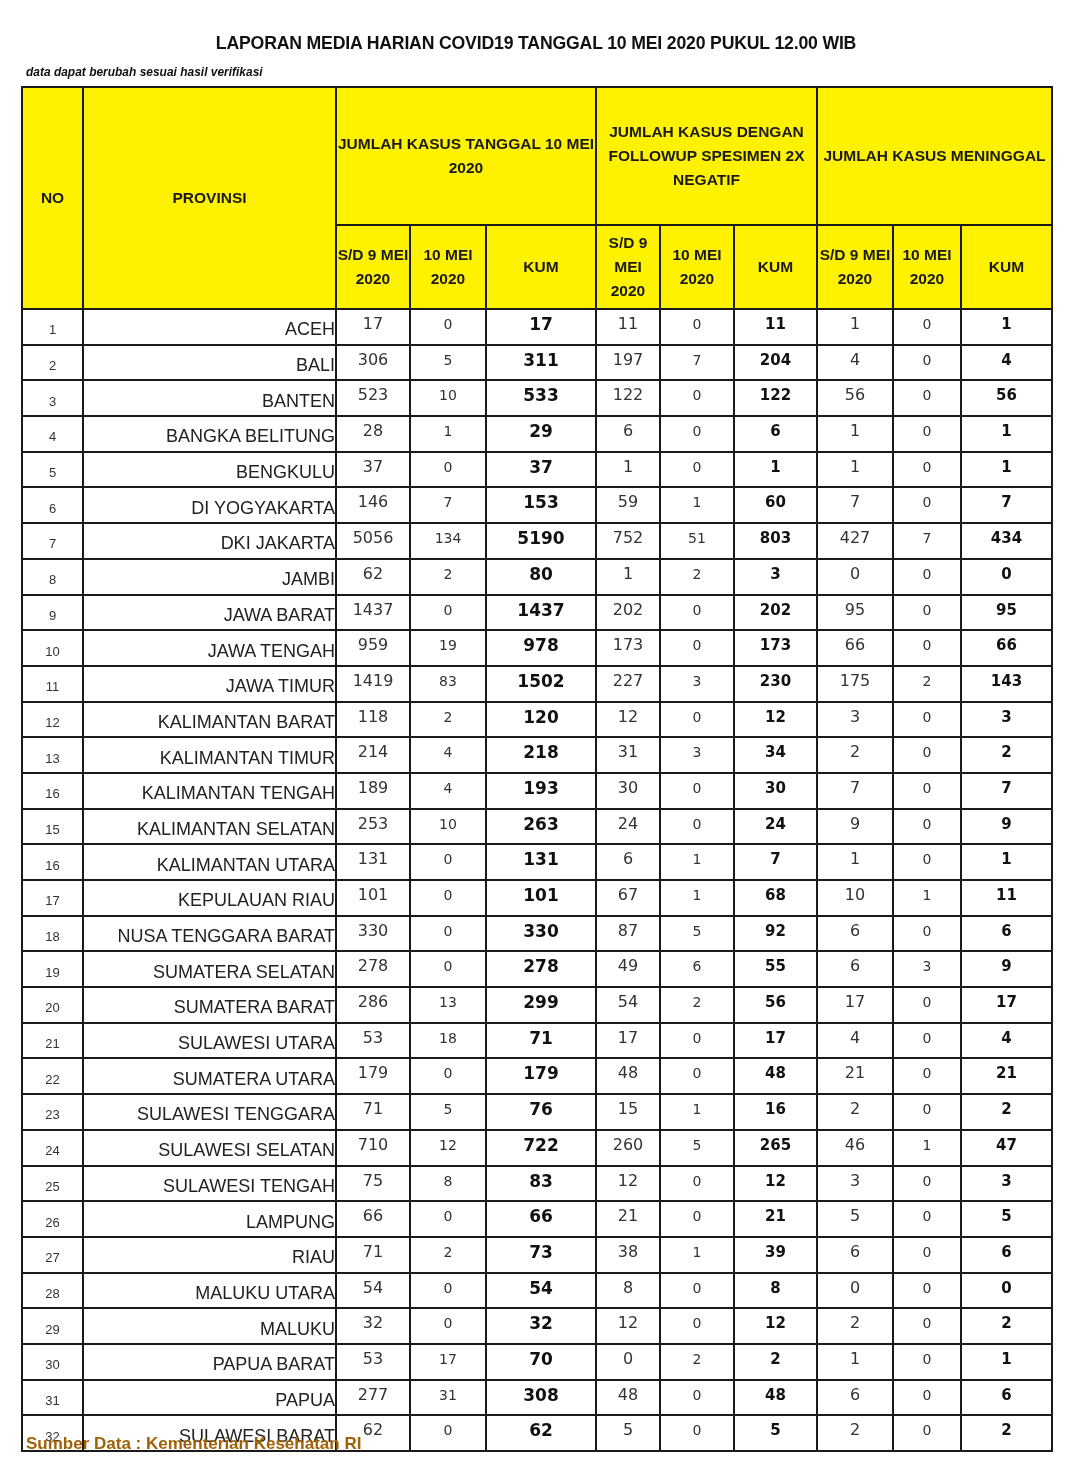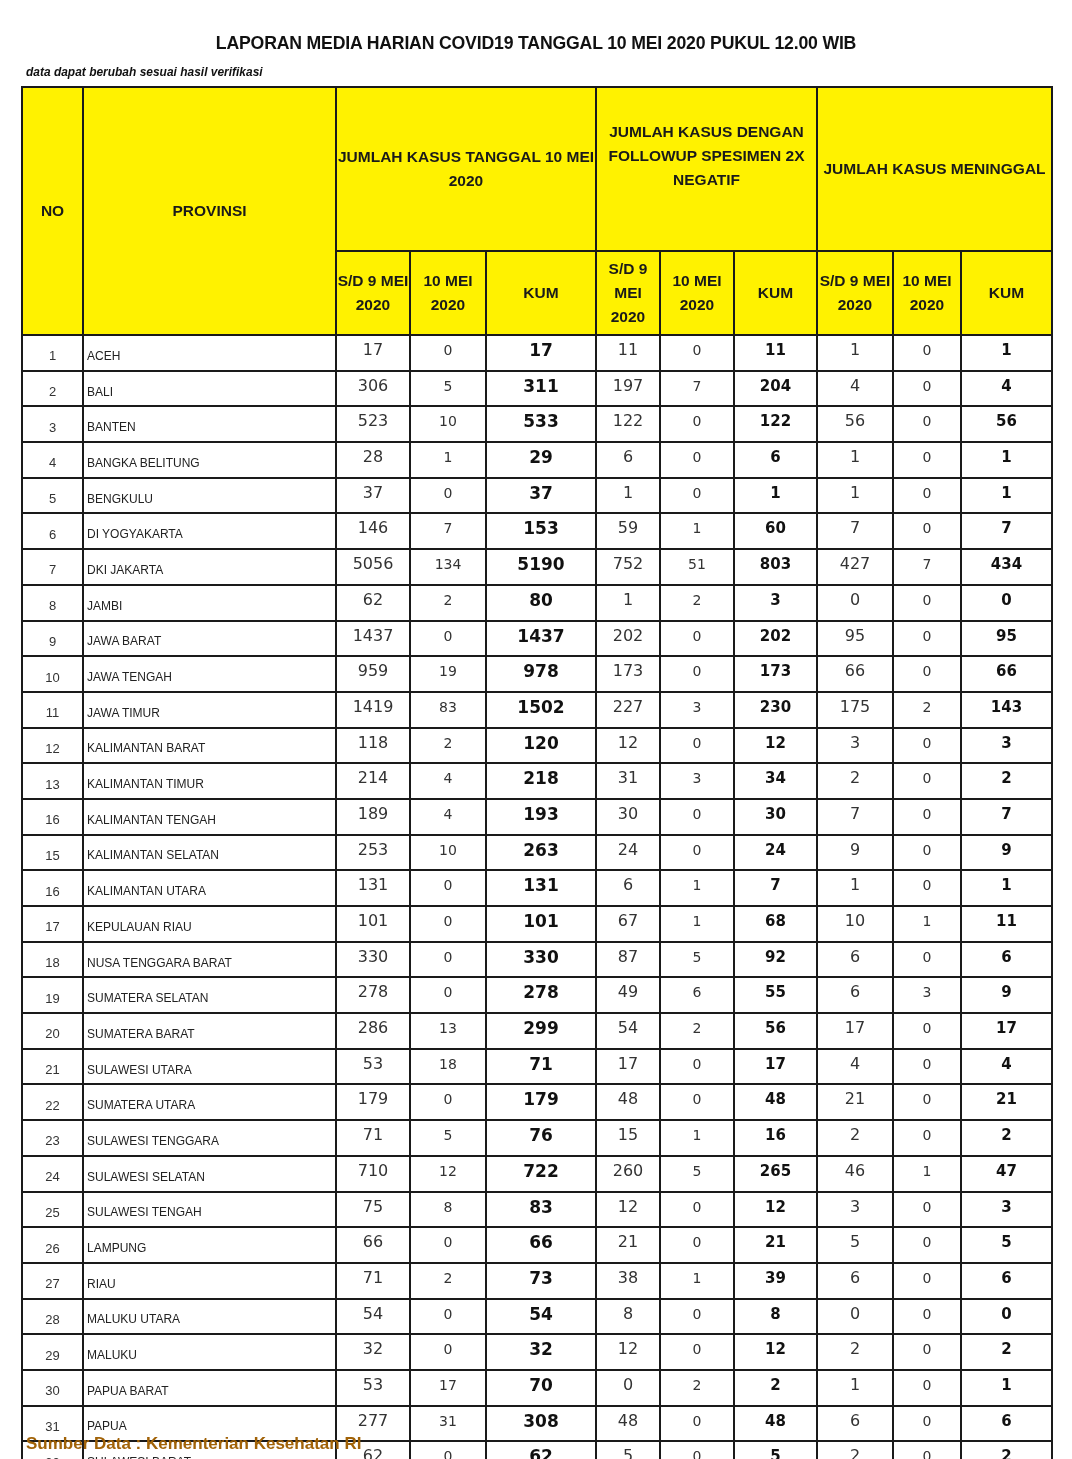--- a/index.html
+++ b/index.html
@@ -5,24 +5,24 @@
   html, body { margin: 0; padding: 0; background: #ffffff; }
   body { width: 1072px; height: 1459px; position: relative; font-family: "Liberation Sans", sans-serif; color: #111; }
   .title { position: absolute; left: 0; top: 32px; width: 1072px; text-align: center; font-weight: bold; font-size: 19px; letter-spacing: -0.2px; transform: scaleX(0.93); }
   .subtitle { position: absolute; left: 26px; top: 64px; font-style: italic; font-weight: bold; font-size: 13px; transform-origin: left; transform: scaleX(0.92); }
   table.report { position: absolute; left: 21px; top: 86px; border-collapse: collapse; table-layout: fixed; width: 1030px; }
   table.report td, table.report th { border: 2px solid #1a1a1a; padding: 0; text-align: center; vertical-align: middle; }
   thead th { background: #fff200; font-weight: bold; font-size: 15.5px; line-height: 24px; color: #1a1a1a; }
   thead tr.h1 th { height: 136px; }
   thead tr.h2 th { height: 82px; }
   th.grp { vertical-align: middle; padding-bottom: 20px; }
-  th.grp.fu { padding-bottom: 26px; }
+  th.grp.fu { }
   tbody td { height: 27.7px; font-size: 16px; font-family: "DejaVu Sans", sans-serif; font-weight: normal; color: #333; }
   tbody td.no { font-size: 13px; font-family: "Liberation Sans", sans-serif; padding-top: 6px; color: #333; }
-  tbody td.prov { text-align: left; padding-left: 3px; font-family: "Liberation Sans", sans-serif; font-size: 12px; padding-top: 6px; color: #222; white-space: nowrap; overflow: hidden; }
+  tbody td.prov { text-align: right; padding-left: 3px; font-family: "Liberation Sans", sans-serif; font-size: 18px; padding-top: 6px; color: #222; white-space: nowrap; overflow: hidden; }
   tbody td.num { font-size: 16px; line-height: 18px; vertical-align: top; padding-top: 5px; }
   tbody td.sm { font-size: 14px; }
   tbody td.kum { font-weight: bold; color: #111; font-size: 17px; }
   tbody td.kum2 { font-weight: bold; color: #111; font-size: 15px; }
   .source { position: absolute; left: 26px; top: 1434px; font-weight: bold; font-size: 17px; color: #a16207; }
 </style>
 </head>
 <body>
 
 <div class="title">LAPORAN MEDIA HARIAN COVID19 TANGGAL 10 MEI 2020 PUKUL 12.00 WIB</div>

